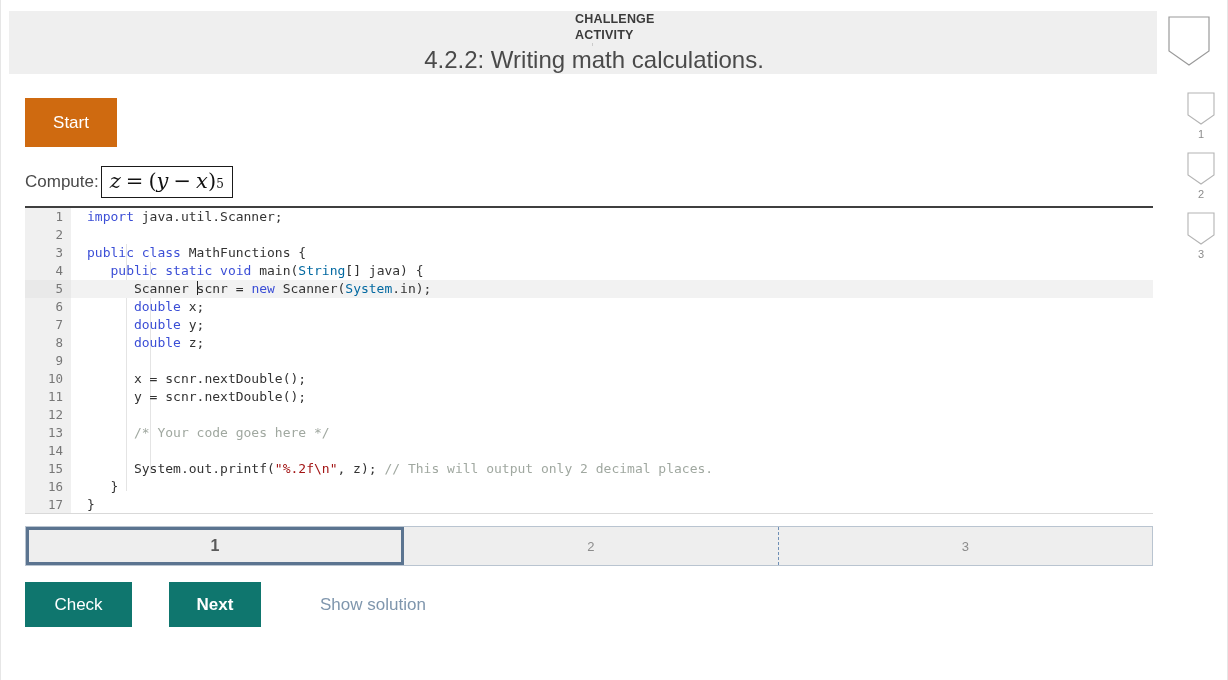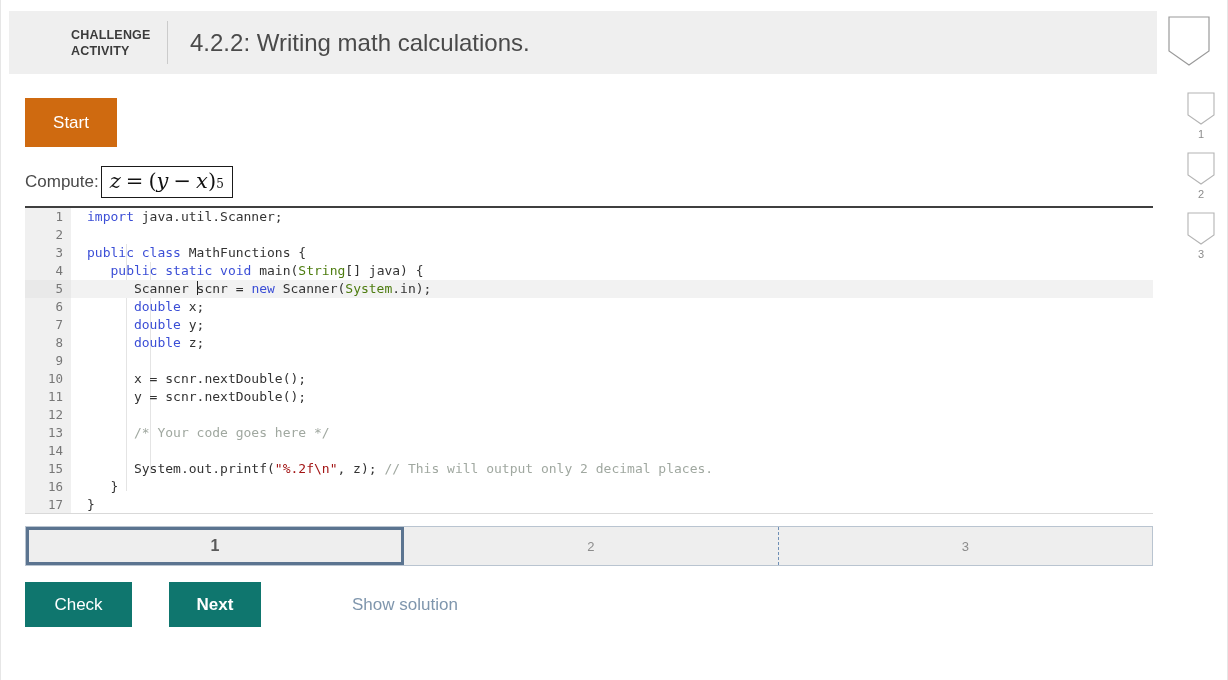--- a/index.html
+++ b/index.html
@@ -20,20 +20,21 @@
   }
 
   
   .header {
     position: absolute;
     left: 8px; top: 11px;
     width: 1148px; height: 63px;
     background: #efefef;
     display: flex;
     align-items: center;
+    flex-direction: column;
   }
   .header-accent {
     position: absolute;
     left: 8px; top: 11px;
     width: 6px; height: 63px;
     background: #1f8ecd;
   }
   .header-kicker {
     margin-left: 62px;
     width: 78px;
@@ -165,21 +166,21 @@
     user-select: none;
   }
   .code-line.active .ln { background: #e9e9e9; }
   .code-text {
     padding-left: 16px;
     color: #333333;
     position: relative;
     flex: 1;
   }
   .kw   { color: #3b4ed6; }
-  .typ  { color: #4d7c0f; }
+  .typ  { color: #0369a1; }
   .str  { color: #a31515; }
   .cmt  { color: #a0a8a0; }
   .caret {
     display: inline-block;
     width: 0;
     border-left: 1px solid #222;
     height: 14px;
     vertical-align: -2px;
     margin: 0 -1px 0 0;
   }
@@ -234,21 +235,21 @@
     border: none;
     font-size: 17px;
     font-family: "Liberation Sans", sans-serif;
     height: 45px;
     cursor: pointer;
     padding: 0;
   }
   .btn-check { width: 107px; }
   .btn-next  { width: 92px; margin-left: 37px; font-weight: bold; }
   .link-solution {
-    margin-left: 91px;
+    margin-left: 59px;
     font-size: 17px;
     color: #7f96ad;
     text-decoration: none;
     cursor: pointer;
   }
 </style>
 </head>
 <body>
 
 <div id="page">

